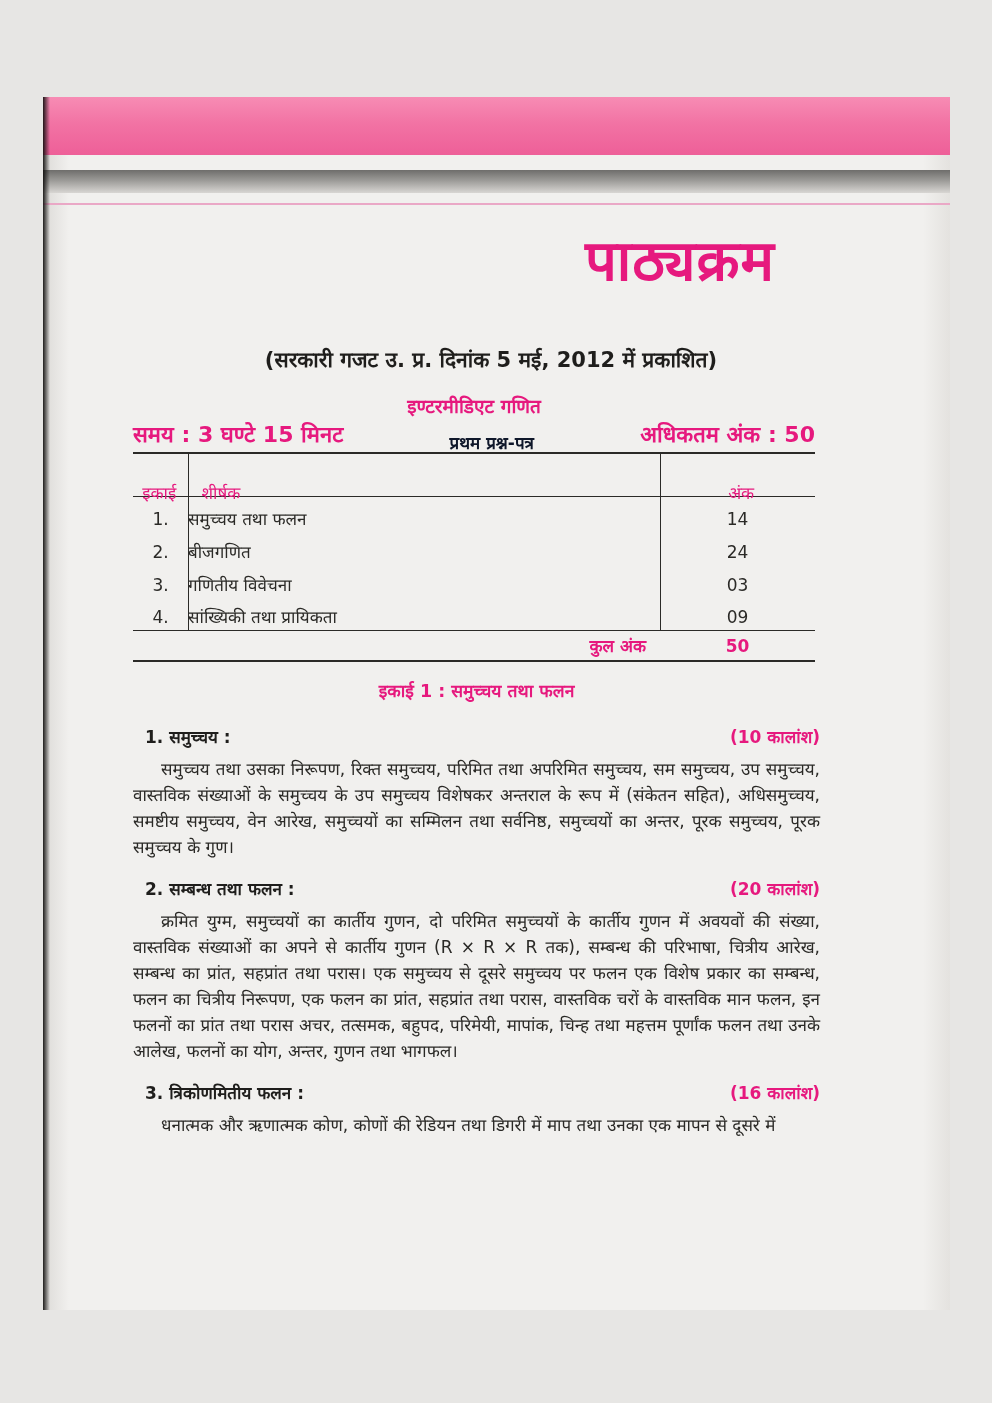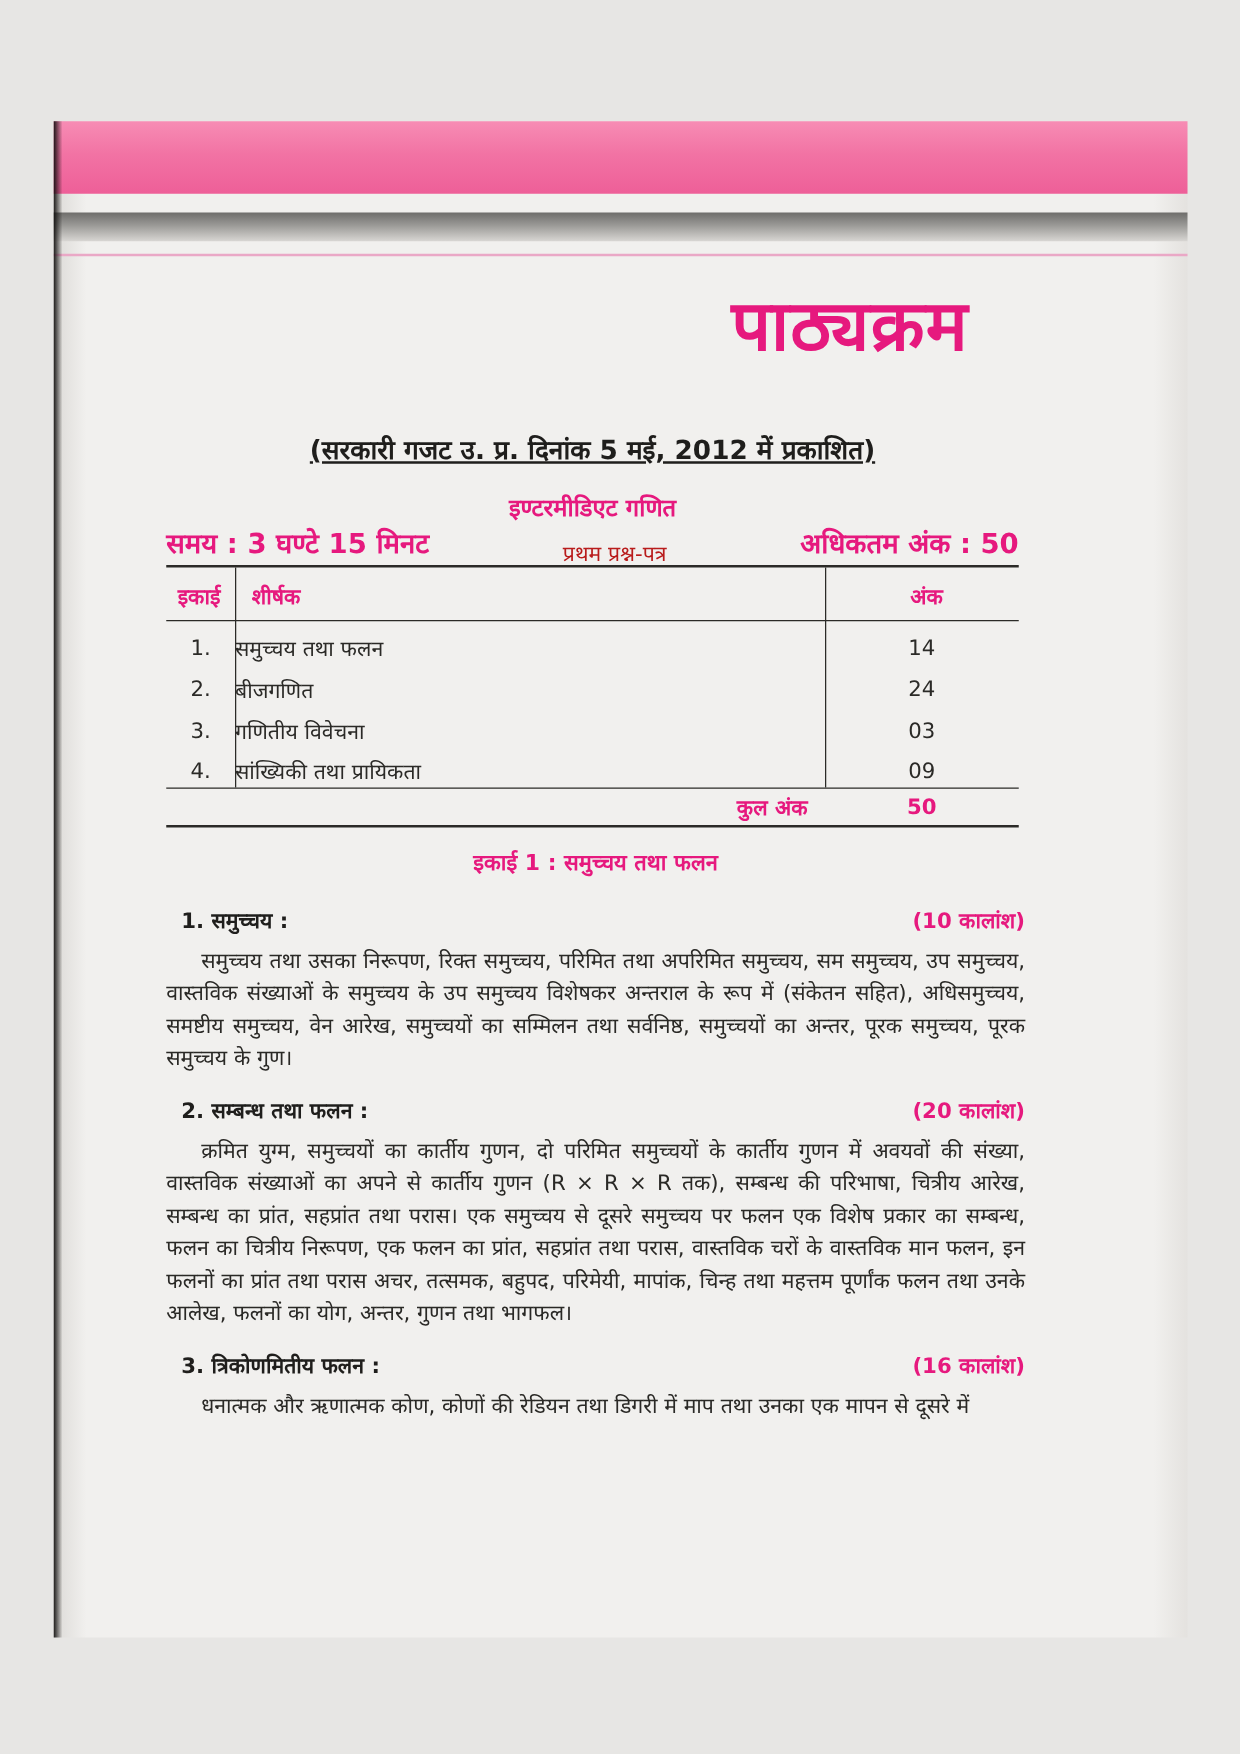--- a/index.html
+++ b/index.html
@@ -45,42 +45,41 @@
   }
   .doc-title {
     position:absolute; left:505px; top:220px; width:350px;
     text-align:center;
     font-size:56px; font-weight:bold;
     color:#e6197e;
     letter-spacing:1px;
     z-index:3;
   }
   .gazette {
-    position:absolute; left:133px; top:345px; width:682px;
+    position:absolute; left:150px; top:345px; width:682px;
     text-align:center;
     font-size:21px; font-weight:bold; color:#1f1e1c;
     z-index:3;
-    text-decoration:underline;
   }
   .subject {
     position:absolute; left:133px; top:393px; width:682px;
     text-align:center;
     font-size:19px; font-weight:bold; color:#e6197e;
     z-index:3;
   }
   .meta-row {
     position:absolute; left:133px; top:418px; width:682px;
     display:flex; justify-content:space-between; align-items:flex-start;
     z-index:3;
   }
   .meta-left, .meta-right {
     font-size:22px; font-weight:bold; color:#e6197e;
   }
   .meta-center {
-    font-size:17px; font-weight:normal; color:#b91c1c;
+    font-size:17px; font-weight:bold; color:#0f172a;
     position:relative; top:13px;
   }
   
   .marks-table {
     position:absolute; left:133px; top:452px; width:682px; height:206px;
     border-top:2px solid #2b2a27;
     border-bottom:2px solid #2b2a27;
     z-index:3;
     font-size:17px; color:#2b2a27;
   }
@@ -94,21 +93,21 @@
   }
   .marks-table .hline.under-header { top:42px; }
   .marks-table .hline.above-total { top:176px; }
   .t-row {
     position:absolute; left:0; width:682px; height:33px;
     display:flex; align-items:center;
   }
   .t-row .c-unit  { width:55px; text-align:center; }
   .t-row .c-title { width:472px; box-sizing:border-box; text-align:left; }
   .t-row .c-marks { width:155px; text-align:center; }
-  .t-header { top:4px; height:36px; font-weight:bold; color:#e6197e;gap:16px; }
+  .t-header { top:20px; height:36px; font-weight:normal; color:#e6197e;gap:16px; }
   .t-r0 { top:48px; }
   .t-r1 { top:81px; }
   .t-r2 { top:114px; }
   .t-r3 { top:146px; }
   .t-total {
     position:absolute; top:177px; left:0; width:682px; height:29px;
     display:flex; align-items:center;
     color:#e6197e; font-weight:bold;
   }
   .t-total .total-label { width:527px; text-align:right; padding-right:14px; box-sizing:border-box; }

